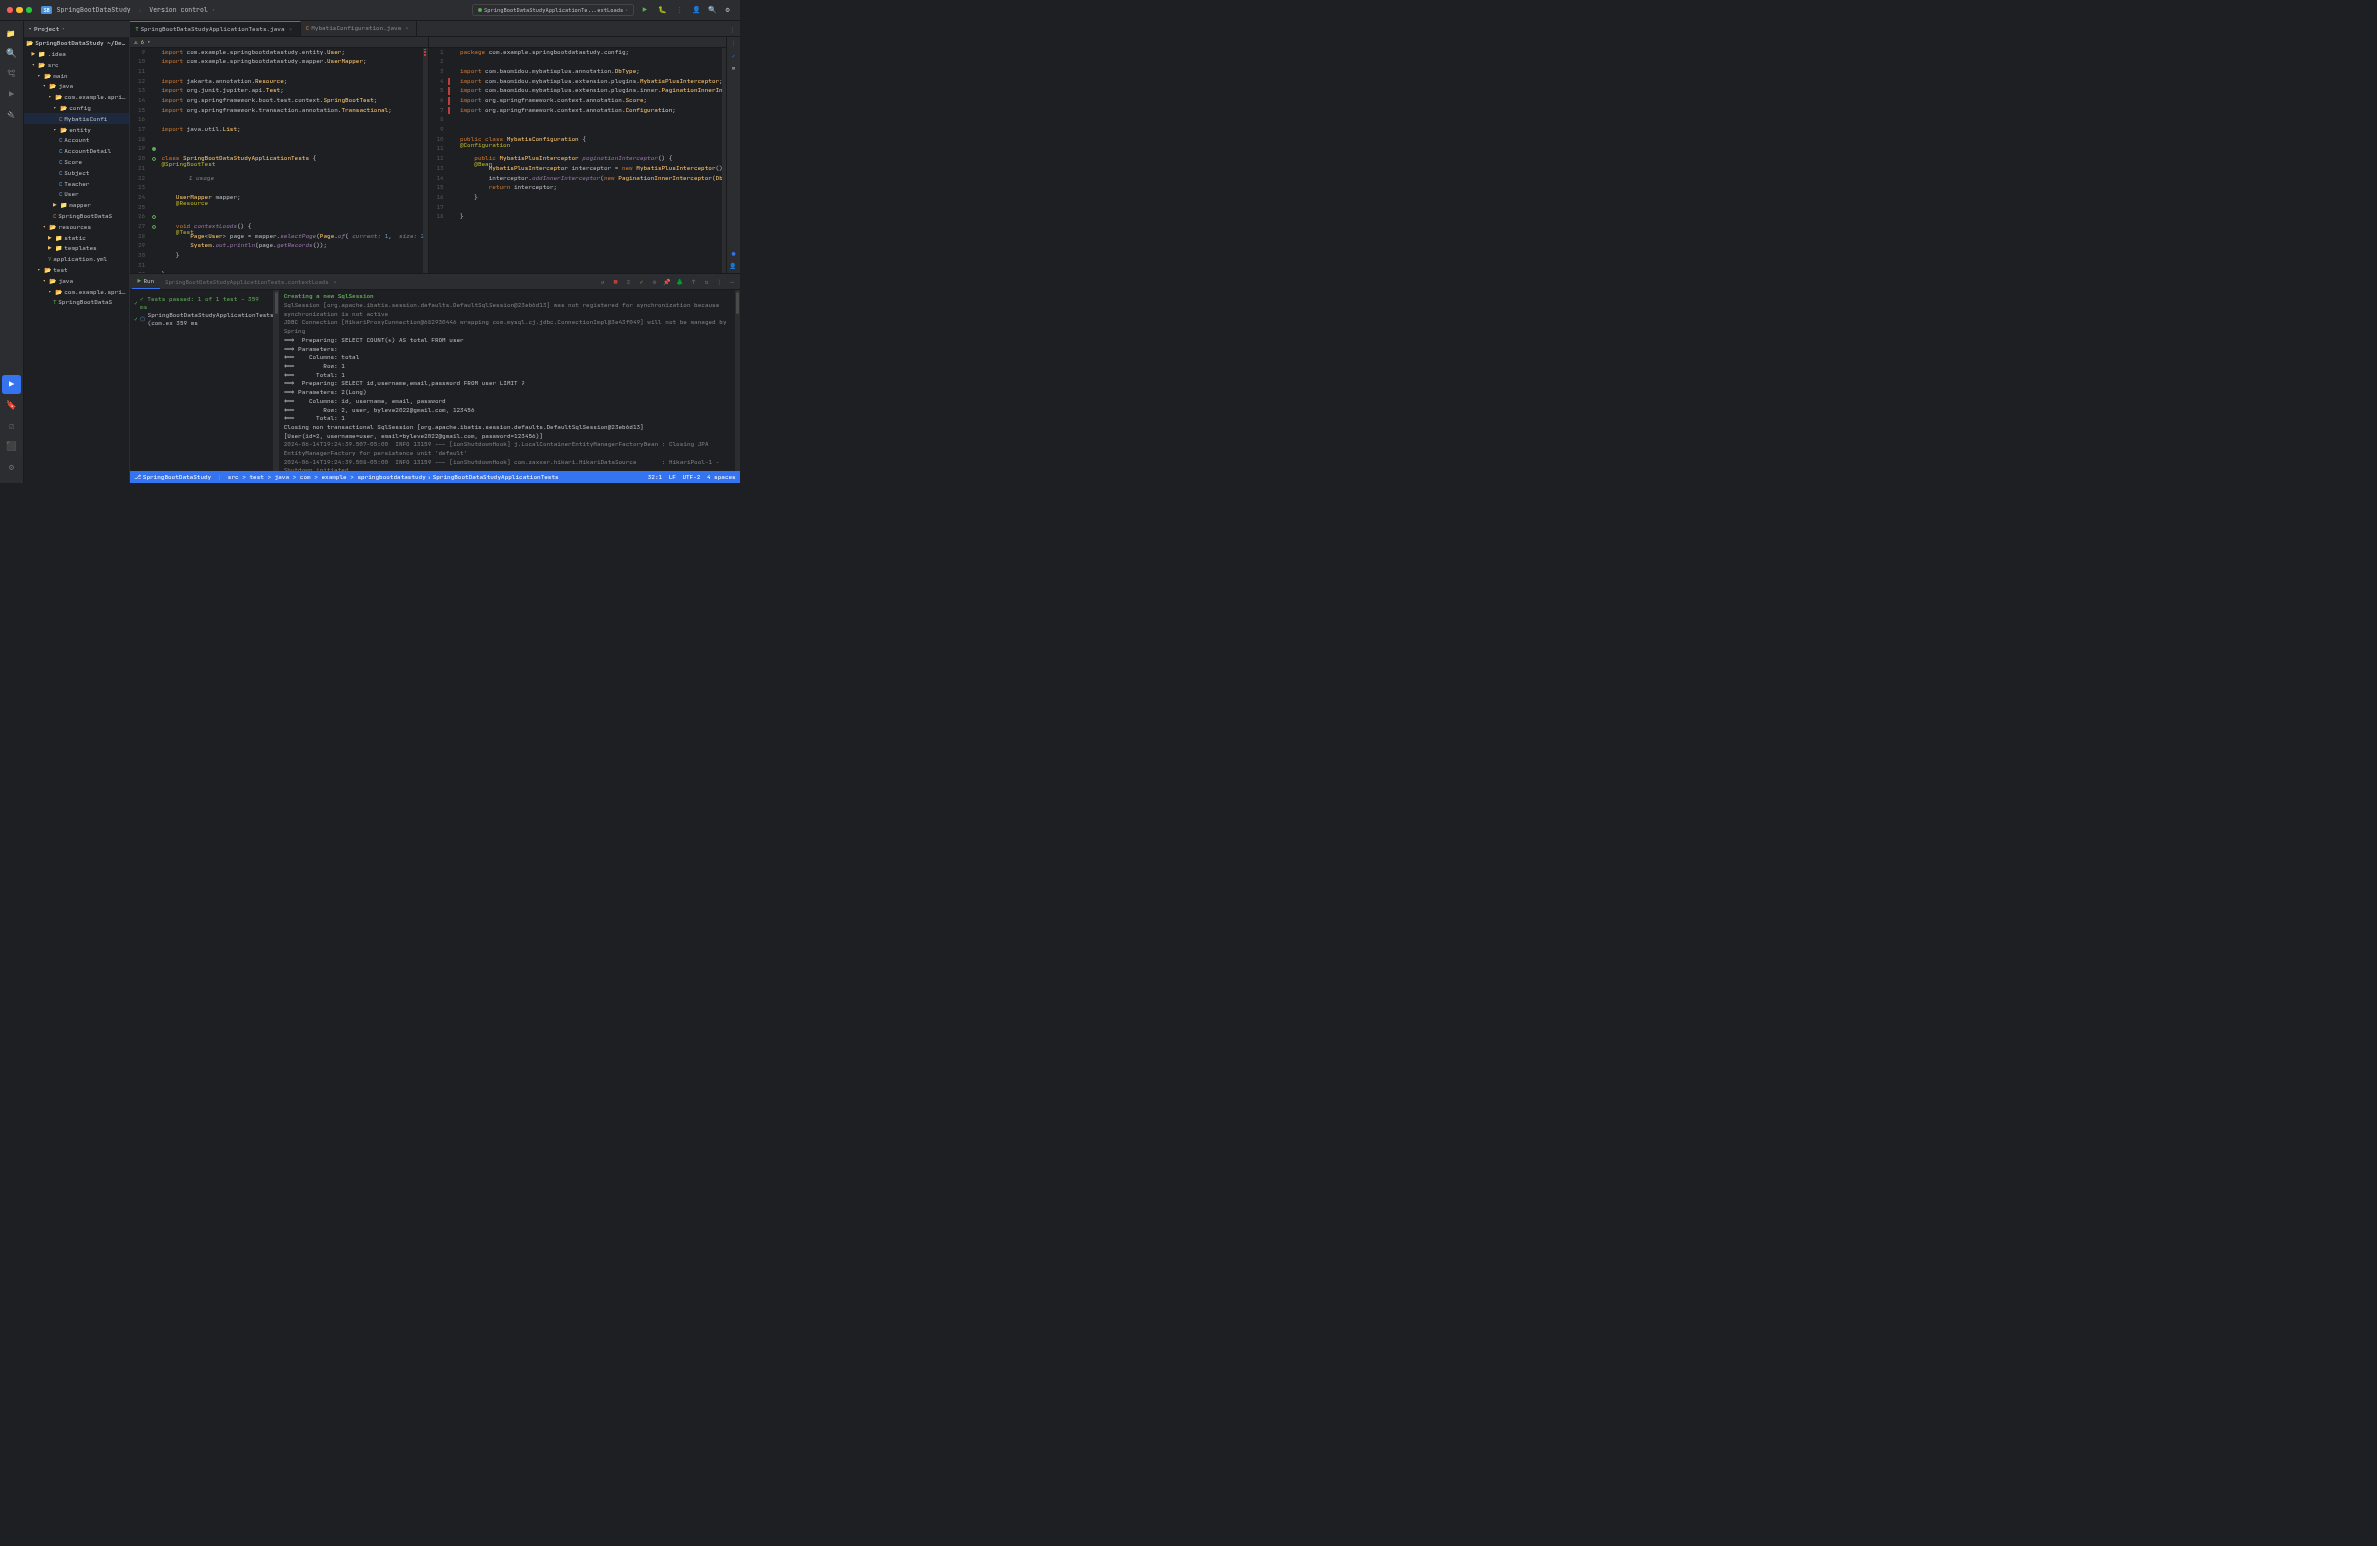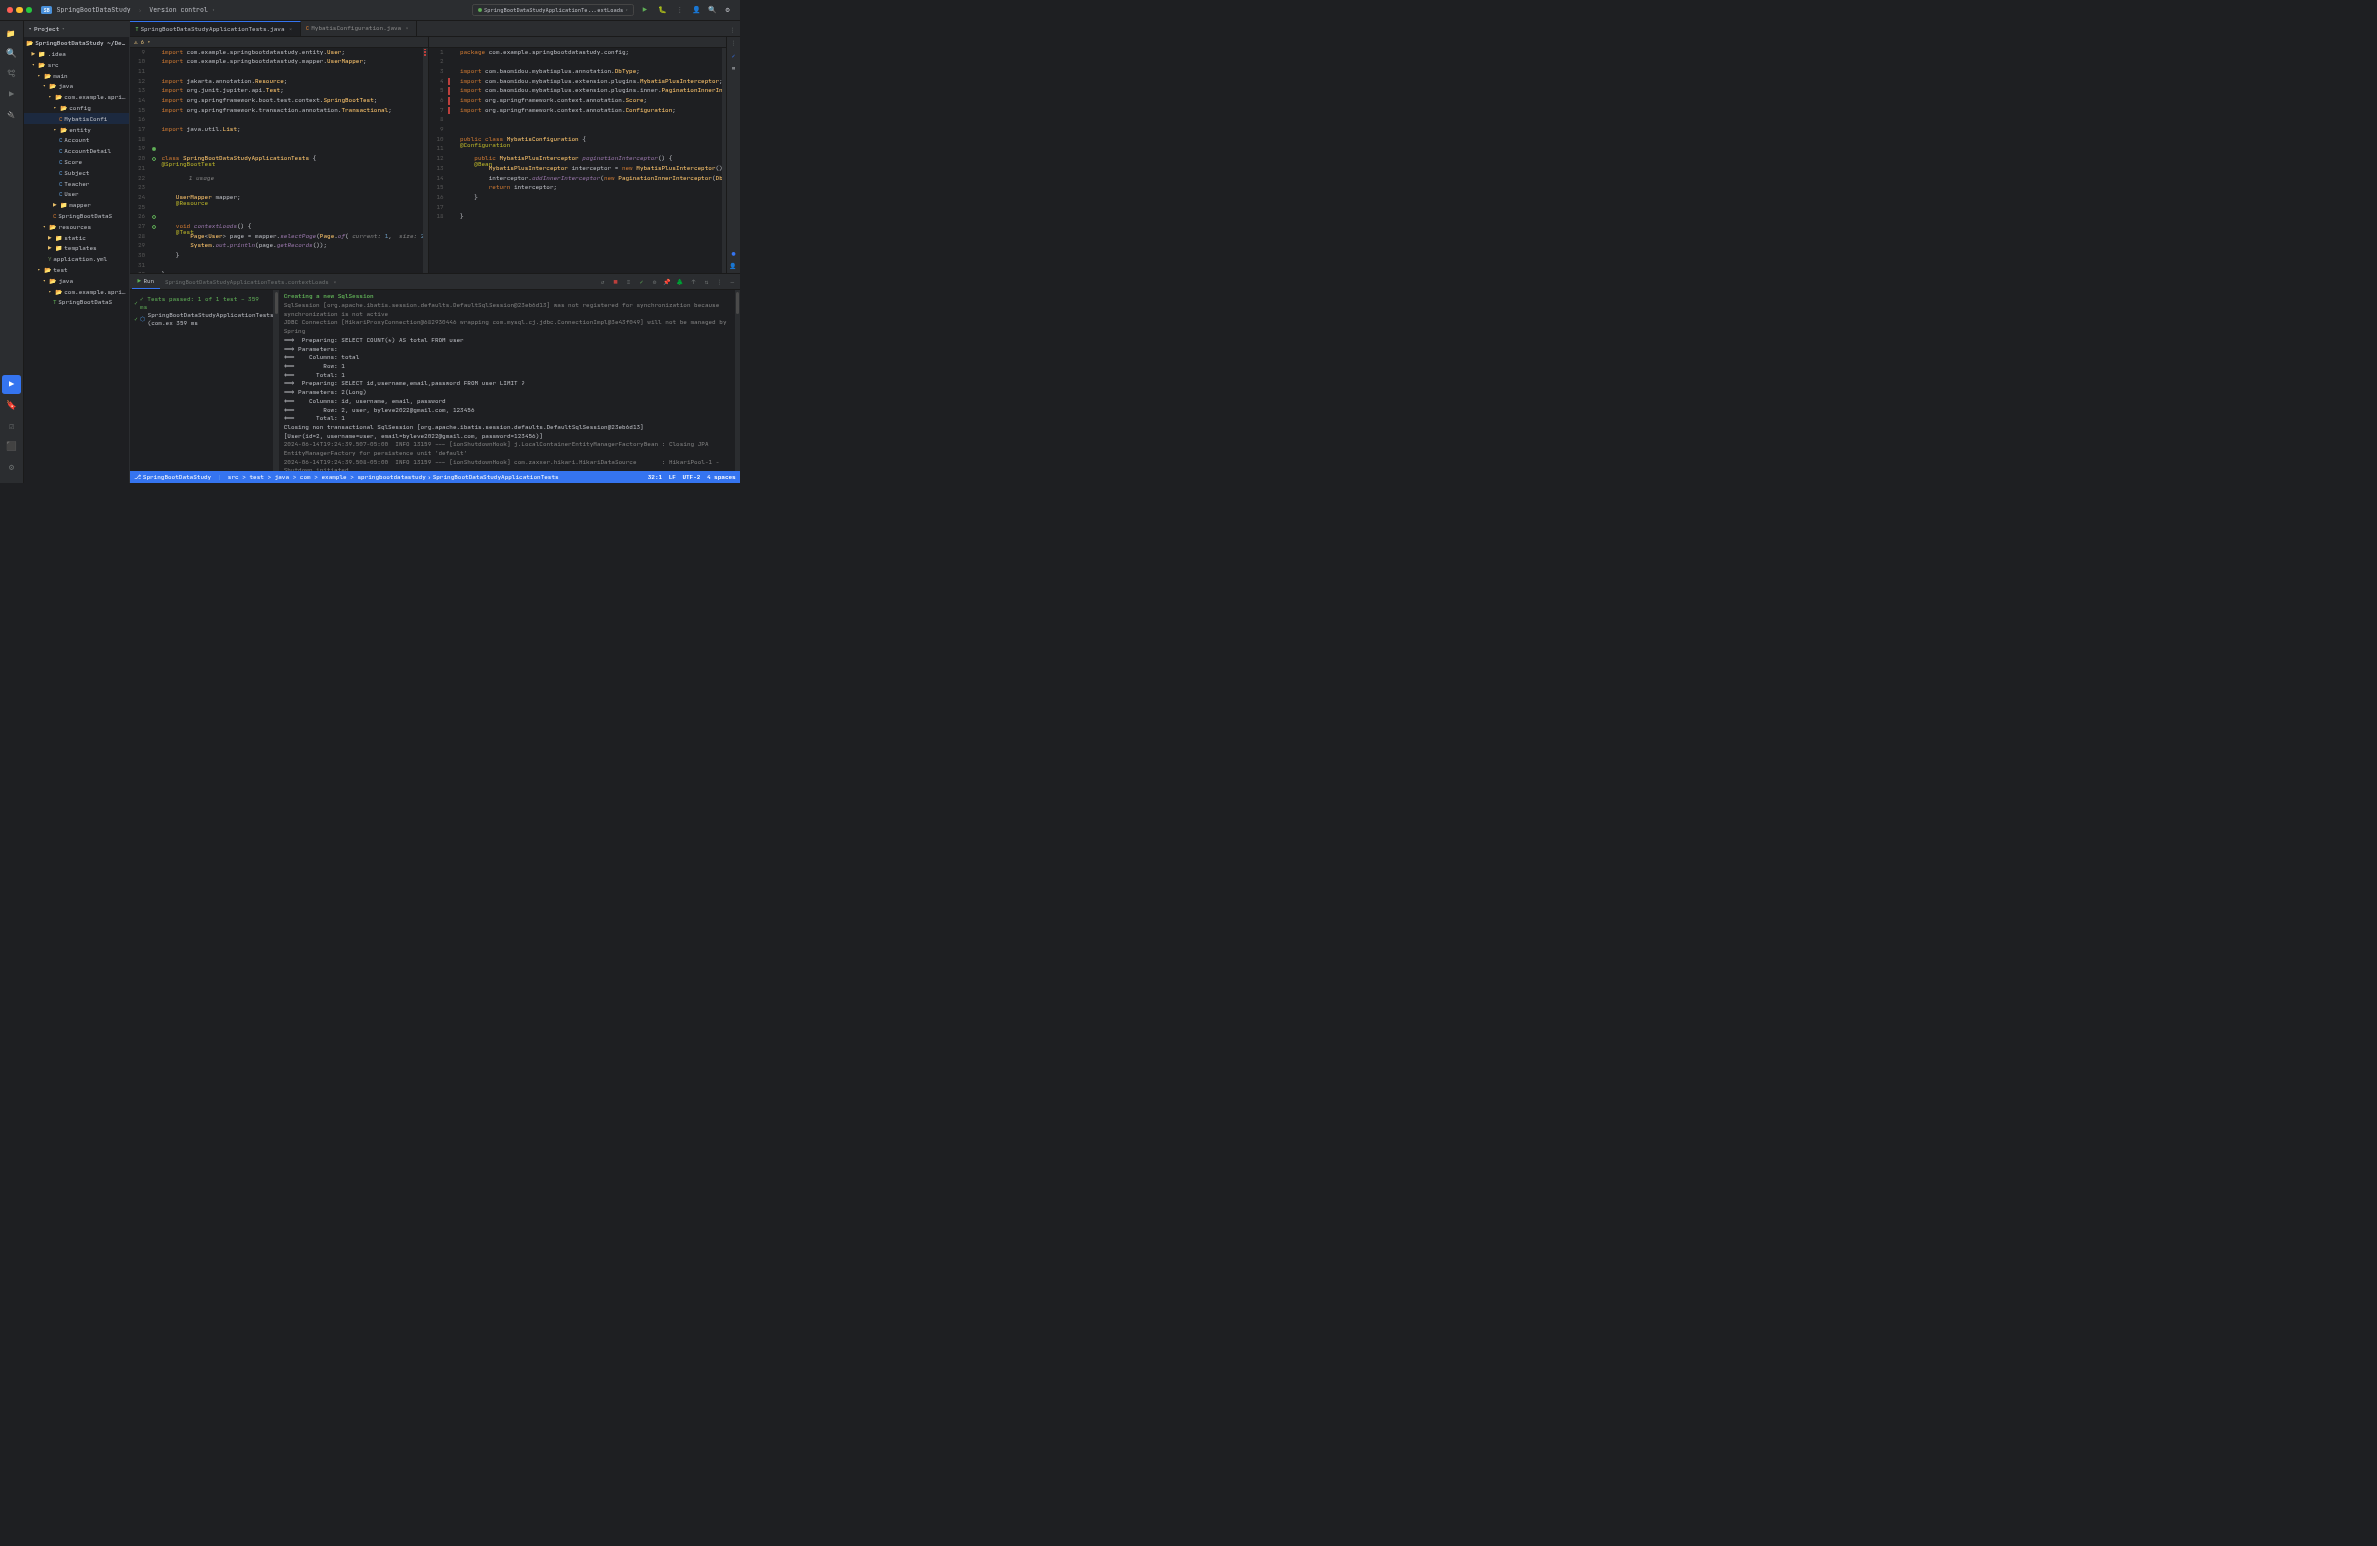--- a/index.html
+++ b/index.html
@@ -935,21 +935,21 @@
       <div class="bt-item">
         <span>⎇</span>
         <span>SpringBootDataStudy</span>
       </div>
       <div class="bt-sep">|</div>
       <div class="bt-item">
         <span>src &gt; test &gt; java &gt; com &gt; example &gt; springbootdatastudy</span>
         <span> › </span>
         <span>SpringBootDataStudyApplicationTests</span>
       </div>
-      <div style="margin-left:auto;display:flex;gap:6.5px;align-items:center;font-weight:bold;">
+      <div style="margin-left:auto;display:flex;gap:6.5px;align-items:center;">
         <div class="bt-item">
           <span>32:1</span>
         </div>
         <div class="bt-item">LF</div>
         <div class="bt-item">
           <span>UTF-2</span>
         </div>
         <div class="bt-item">
           <span>4 spaces</span>
         </div>

